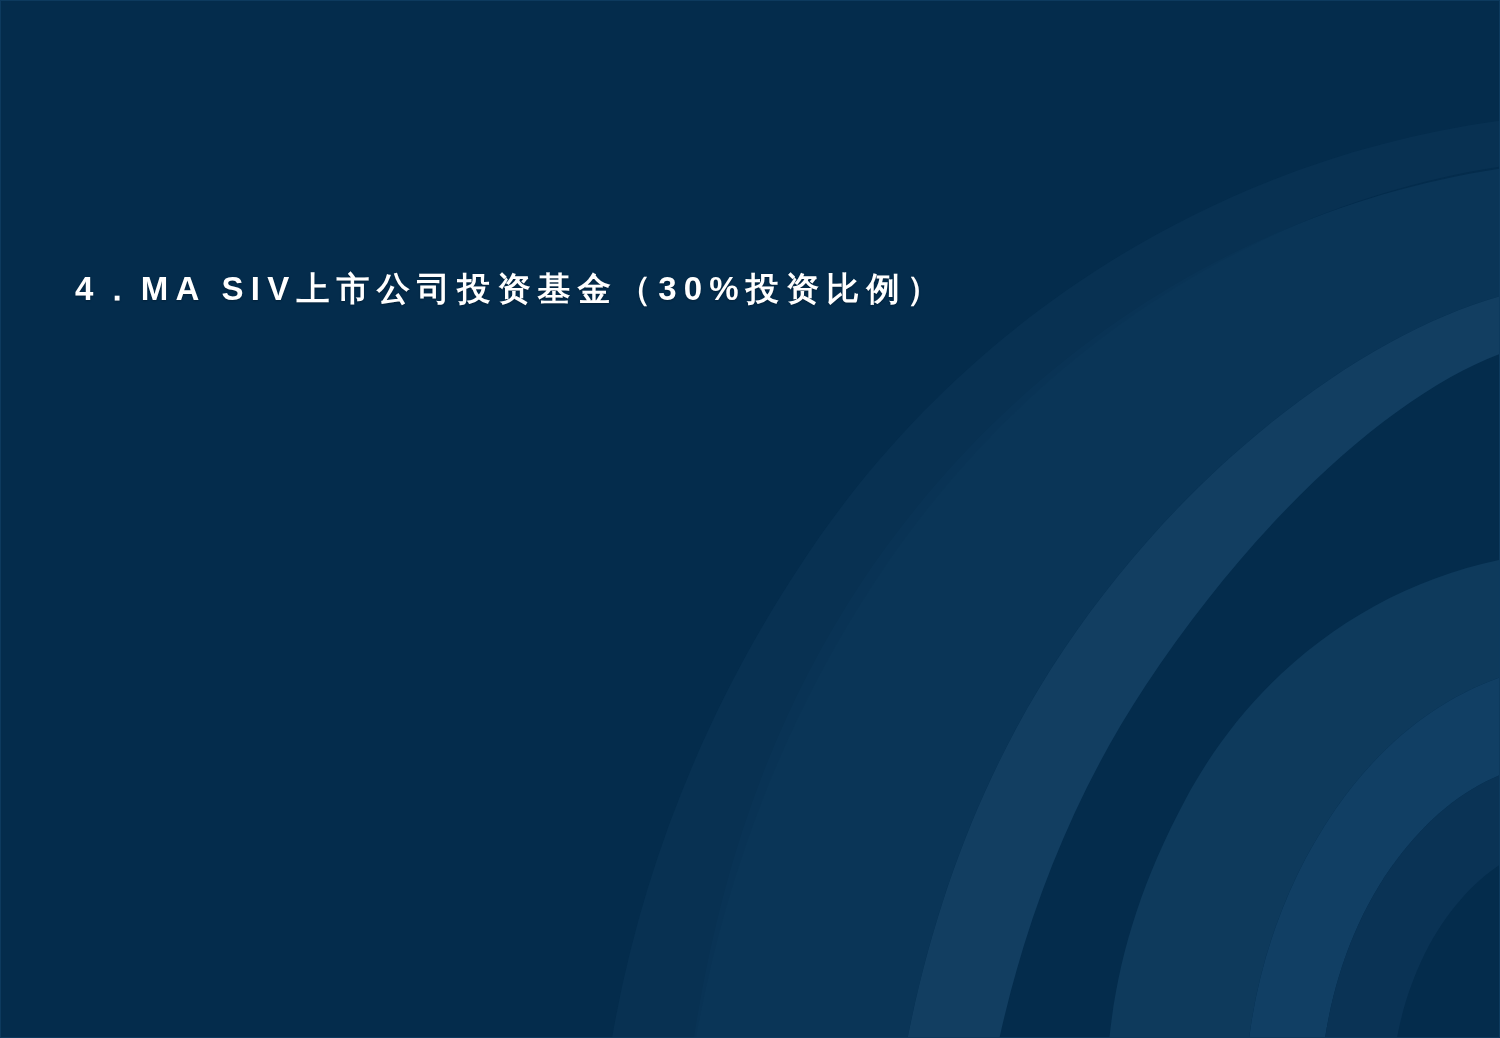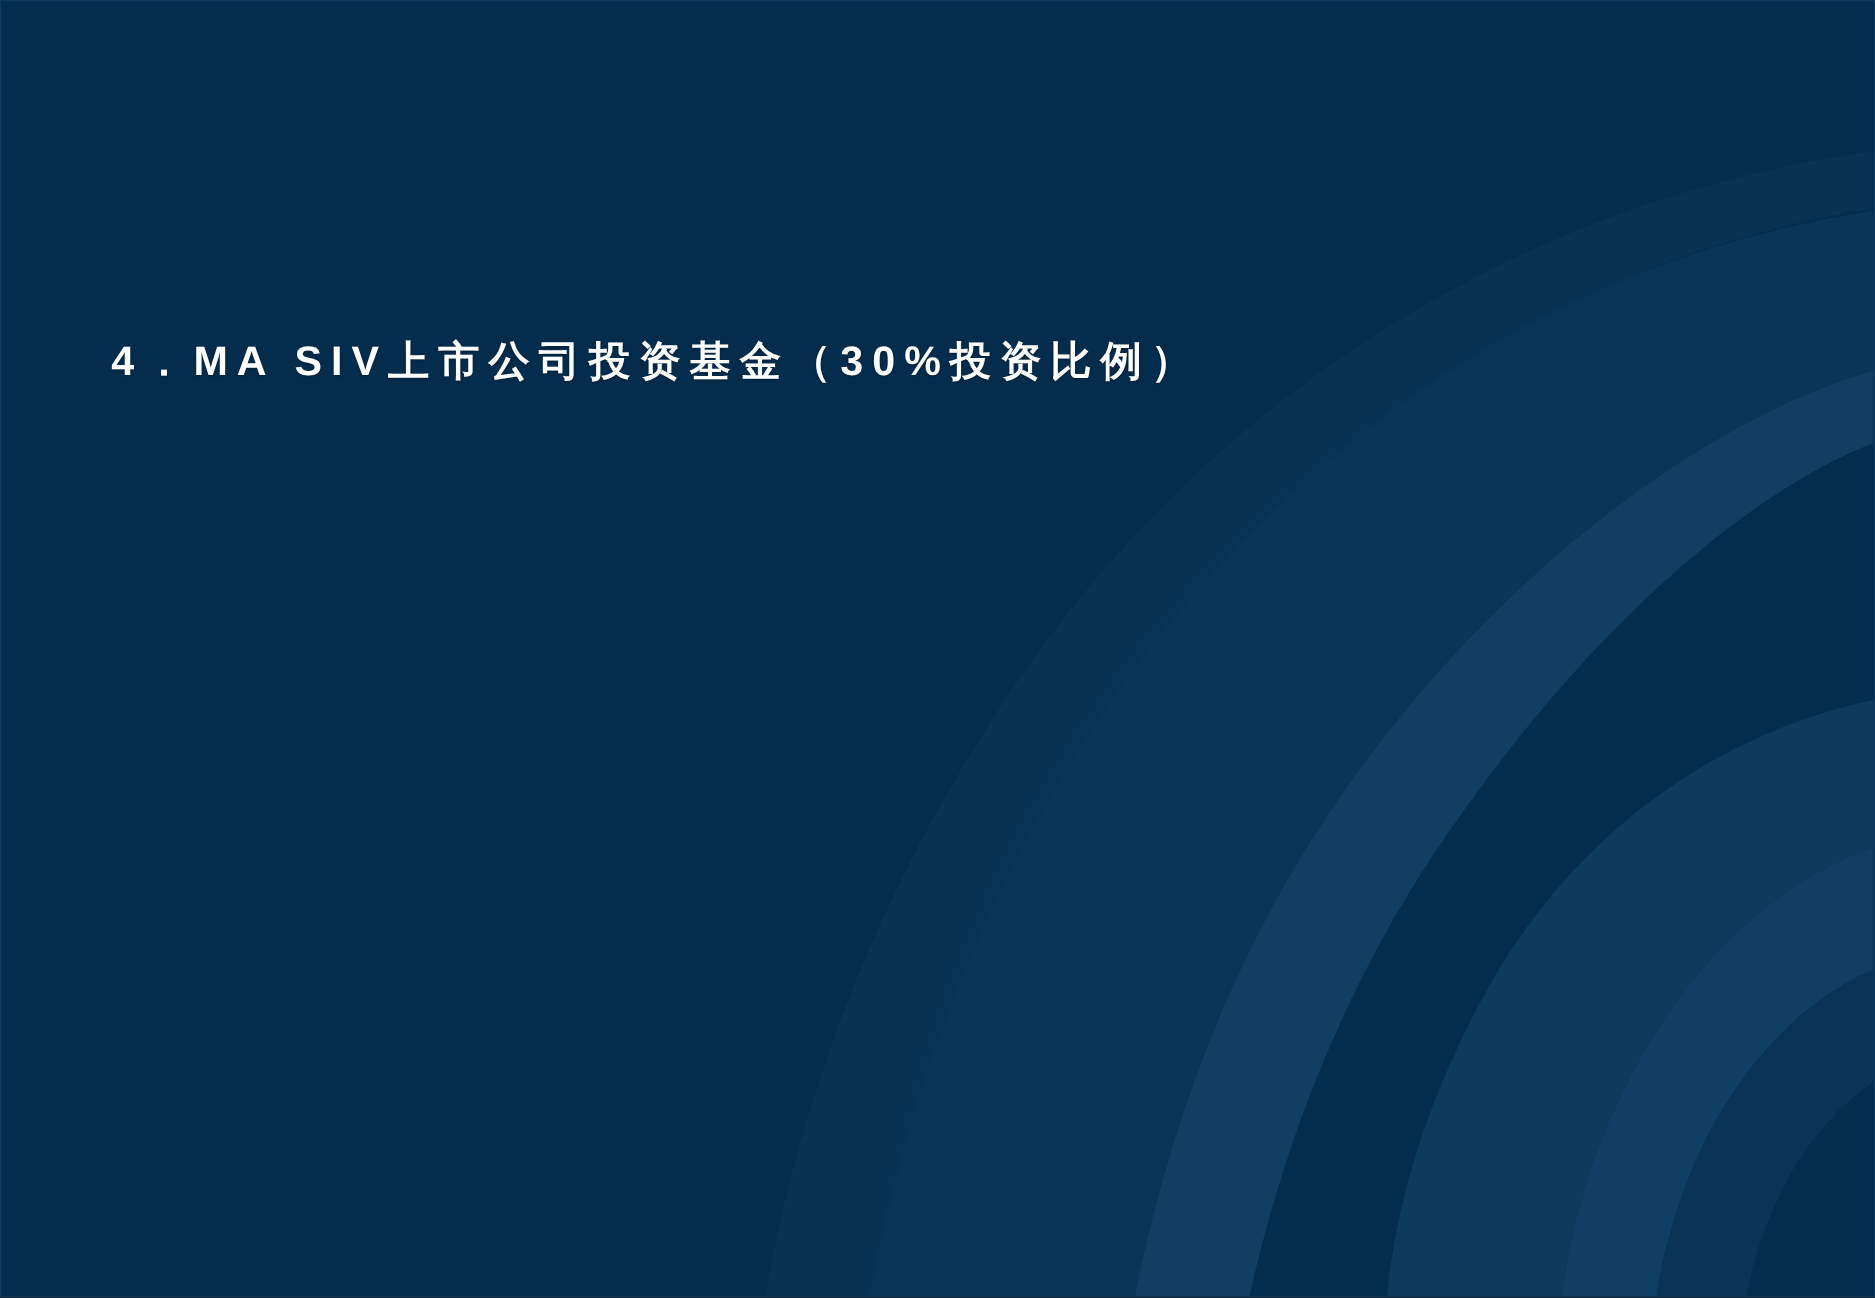--- a/index.html
+++ b/index.html
@@ -28,21 +28,21 @@
   #title-block {
     position: absolute;
     left: 74px;
     top: 262px;
     width: 1060px;
     height: 52px;
     display: flex;
     align-items: center;
   }
   #slide-title {
-    margin: 14px;
+    margin: 0;
     color: #ffffff;
     font-size: 33px;
     font-weight: 700;
     letter-spacing: 7.2px;
     line-height: 1.22;
     white-space: nowrap;
     text-shadow: 0 1px 2px rgba(0,0,0,0.28);
   }
 </style>
 </head>

